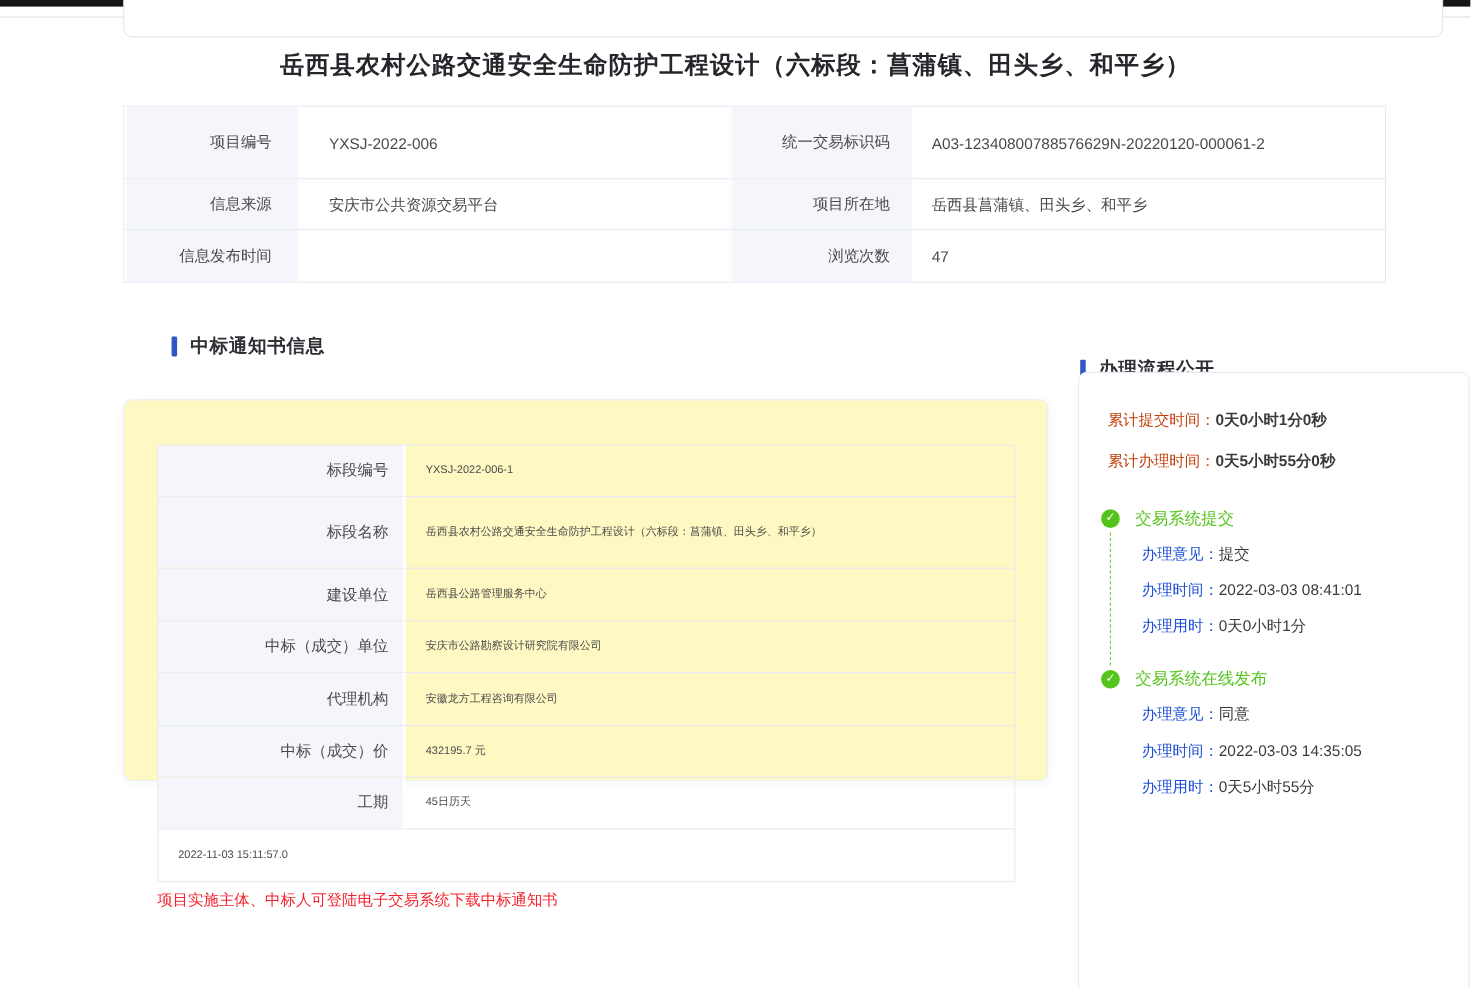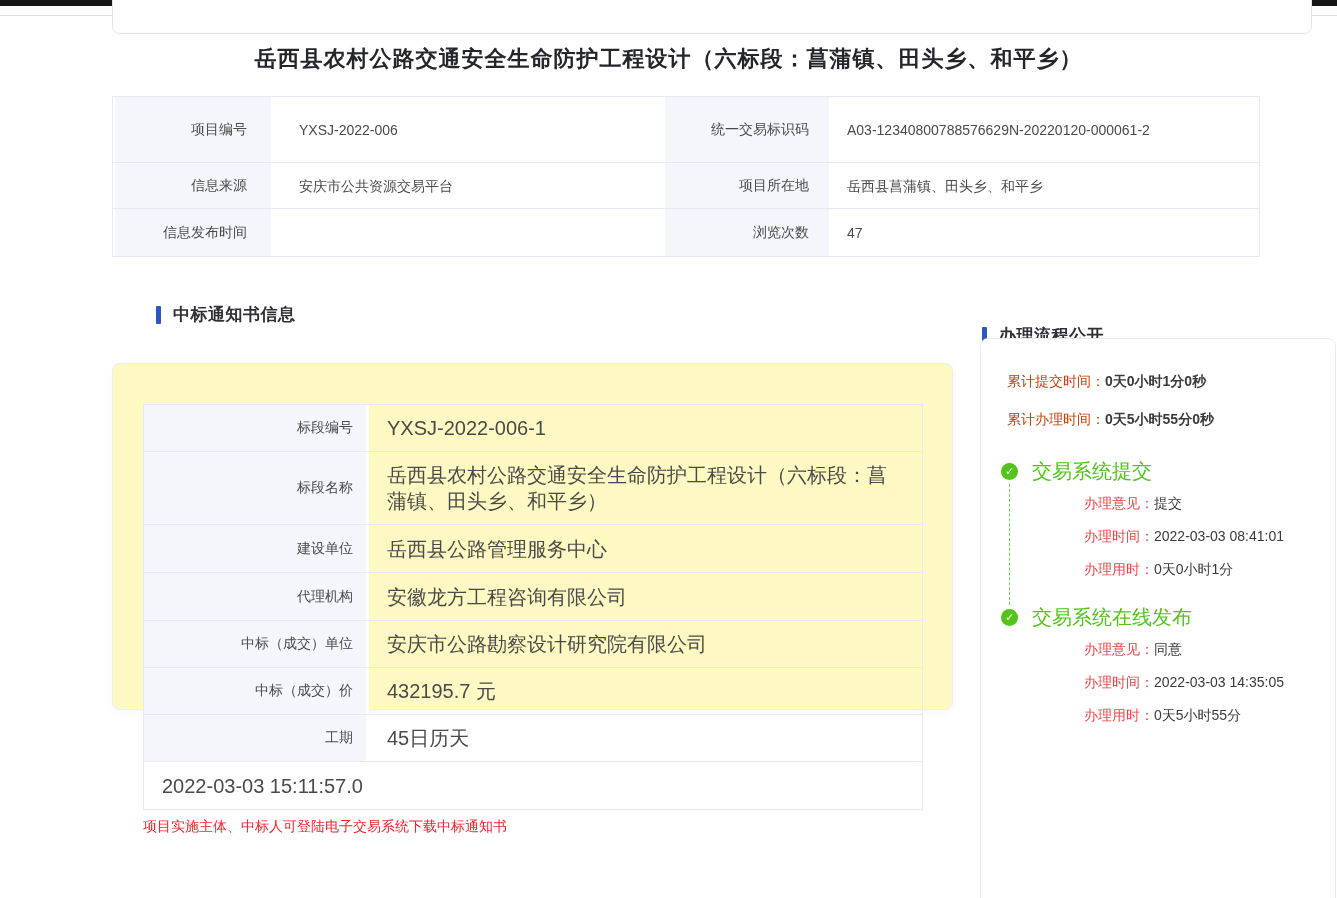--- a/index.html
+++ b/index.html
@@ -49,21 +49,21 @@
     box-shadow:0 2px 10px rgba(31,45,92,0.04);
     margin-top:25px;
   }
   .ntable { margin:40px 30px 0 30px; width:780px; border:1px solid #e7e9f2; }
   .nrow { display:flex; border-bottom:1px solid #e7e9f2; }
   .nrow:last-child { border-bottom:none; }
   .nlabel {
     width:225px; background:#f4f6fb; display:flex; align-items:center; justify-content:flex-end;
     padding-right:13px; border-right:3px solid #fff; font-size:14px; color:#4a4a4a; flex-shrink:0;
   }
-  .nvalue { flex:1; display:flex; align-items:center; padding:10px 24px 10px 18px; font-size:20px; color:#4a4a4a; line-height:26px; }
+  .nvalue { flex:1; display:flex; align-items:center; padding:10px 24px 10px 18px; font-size:10px; color:#4a4a4a; line-height:26px; }
   .h46{min-height:46px;} .h65{min-height:65px;} .h48{min-height:48px;} .h47{min-height:47px;}
   .note { margin:8px 0 0 30px; font-size:14px; color:#f5222d; }
   
   .pcard {
     position:absolute; left:980px; top:338px; width:356px; height:600px;
     background:#fff; border:1px solid #e8eaf3; border-radius:8px;
     padding:32px 18px 0 26px;
   }
   .sum-line { font-size:14px; line-height:20px; margin-bottom:18px; }
   .sum-label { color:#c2410c;text-align:right; }
@@ -72,23 +72,23 @@
   .step { position:relative; padding-left:31px; margin-bottom:30px; }
   .step-icon {
     position:absolute; left:0; top:0; width:17px; height:17px; border-radius:50%;
     background:#52c41a; color:#fff; display:flex; align-items:center; justify-content:center;
     font-size:11px; font-weight:700; line-height:1;
   }
   .step.has-line::after {
     content:""; position:absolute; left:8px; top:21px; bottom:-26px;
     border-left:1px dashed #6ed04a;
   }
-  .step-title { font-size:20px; color:#52c41a; line-height:17px; }
+  .step-title { font-size:15px; color:#52c41a; line-height:17px; }
   .step-detail { margin-top:13px; padding-left:6px; font-size:14px; line-height:20px; }
-  .detail-label { color:#ef4444;margin-left:46px; }
+  .detail-label { color:#1d4ed8; }
   .detail-value { color:#3a3a3a; }
 </style>
 </head>
 <body>
 
 <div class="page">
 
   <div class="topbar"></div>
   <div class="topline"></div>
   <div class="topbox"></div>
@@ -132,38 +132,38 @@
         <div class="nvalue">YXSJ-2022-006-1</div>
       </div>
       <div class="nrow h65">
         <div class="nlabel">标段名称</div>
         <div class="nvalue">岳西县农村公路交通安全生命防护工程设计（六标段：菖蒲镇、田头乡、和平乡）</div>
       </div>
       <div class="nrow h48">
         <div class="nlabel">建设单位</div>
         <div class="nvalue">岳西县公路管理服务中心</div>
       </div>
+      <div class="nrow h47">
+        <div class="nlabel">中标（成交）单位</div>
+        <div class="nvalue">安庆市公路勘察设计研究院有限公司</div>
+      </div>
       <div class="nrow h48">
         <div class="nlabel">代理机构</div>
         <div class="nvalue">安徽龙方工程咨询有限公司</div>
       </div>
       <div class="nrow h47">
-        <div class="nlabel">中标（成交）单位</div>
-        <div class="nvalue">安庆市公路勘察设计研究院有限公司</div>
-      </div>
-      <div class="nrow h47">
         <div class="nlabel">中标（成交）价</div>
         <div class="nvalue">432195.7 元</div>
       </div>
       <div class="nrow h47">
         <div class="nlabel">工期</div>
         <div class="nvalue">45日历天</div>
       </div>
       <div class="nrow h47">
-        <div class="nvalue">2022-03-03 15:11:57.0</div>
+        <div class="nvalue">2022-11-03 15:11:57.0</div>
       </div>
     </div>
     <div class="note">项目实施主体、中标人可登陆电子交易系统下载中标通知书</div>
   </div>
 
   <div class="pcard">
     <div class="sum-line">
       <span class="sum-label">累计提交时间：</span><span class="sum-value">0天0小时1分0秒</span>
     </div>
     <div class="sum-line">

